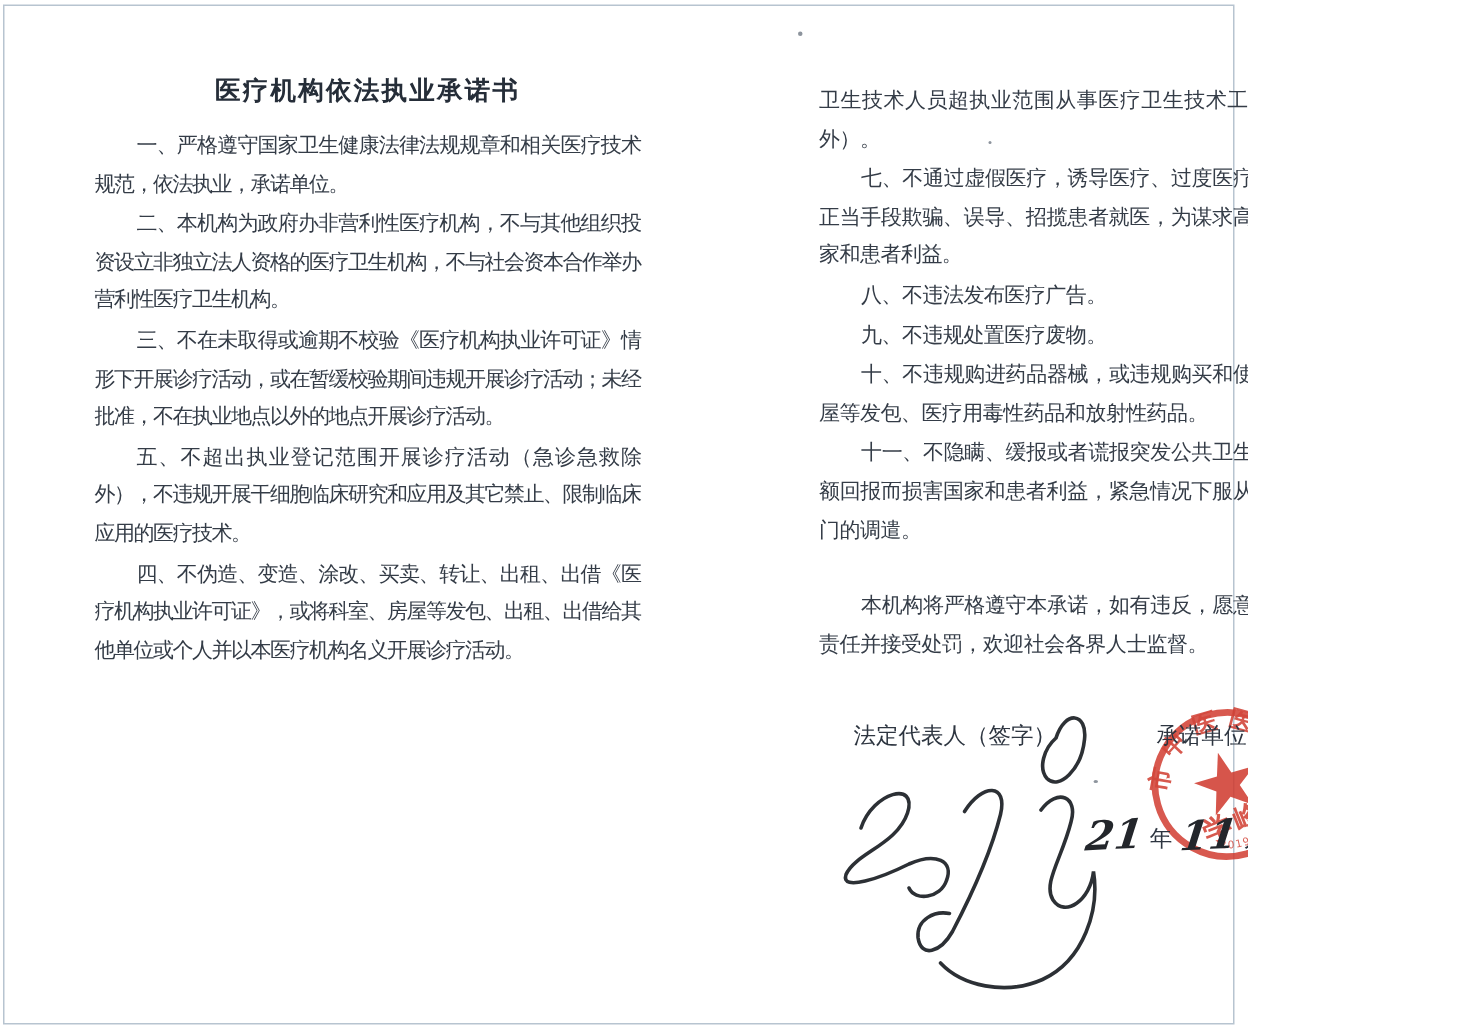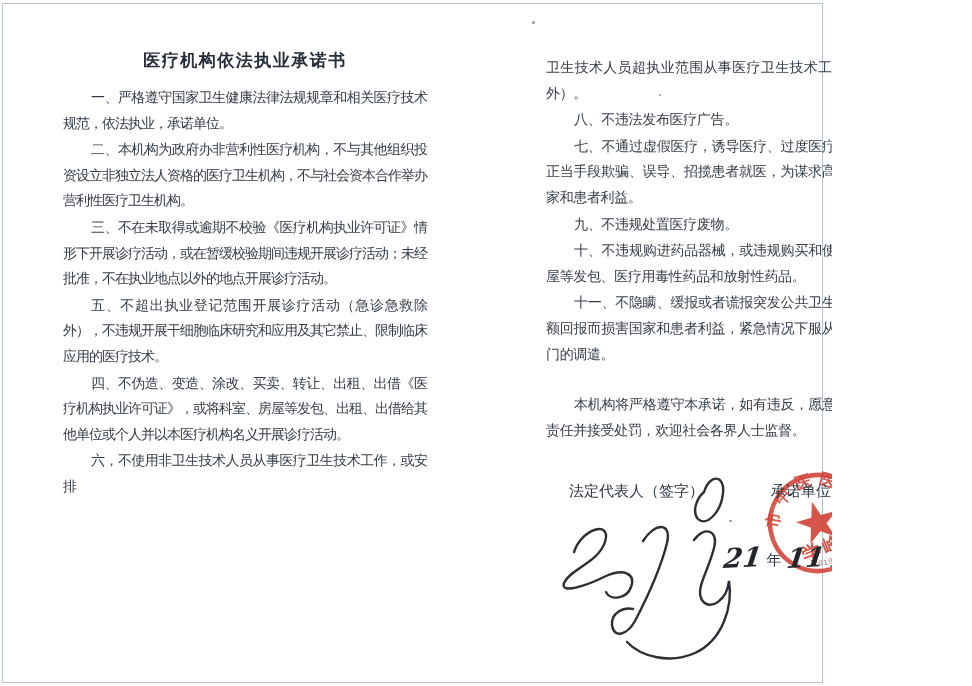--- a/index.html
+++ b/index.html
@@ -53,32 +53,31 @@
         <p class="para indent">一、严格遵守国家卫生健康法律法规规章和相关医疗技术规范，依法执业，承诺单位。</p>
 
         <p class="para indent">二、本机构为政府办非营利性医疗机构，不与其他组织投资设立非独立法人资格的医疗卫生机构，不与社会资本合作举办营利性医疗卫生机构。</p>
 
         <p class="para indent">三、不在未取得或逾期不校验《医疗机构执业许可证》情形下开展诊疗活动，或在暂缓校验期间违规开展诊疗活动；未经批准，不在执业地点以外的地点开展诊疗活动。</p>
 
         <p class="para indent">五、不超出执业登记范围开展诊疗活动（急诊急救除外），不违规开展干细胞临床研究和应用及其它禁止、限制临床应用的医疗技术。</p>
 
         <p class="para indent">四、不伪造、变造、涂改、买卖、转让、出租、出借《医疗机构执业许可证》，或将科室、房屋等发包、出租、出借给其他单位或个人并以本医疗机构名义开展诊疗活动。</p>
 
-        <p class="para indent">六，不使用非卫生技术人员从事医疗卫生技术工作，或安排</p>
       </div>
   </div>
 
   <div class="col col-right">
     <div>
 
         <p class="para">卫生技术人员超执业范围从事医疗卫生技术工作（急诊急救除外）。</p>
 
+        <p class="para indent">七、不通过虚假医疗，诱导医疗、过度医疗等方式或采取不正当手段欺骗、误导、招揽患者就医，为谋求高额回报而损害国家和患者利益。</p>
+
         <p class="para indent">八、不违法发布医疗广告。</p>
-
-        <p class="para indent">七、不通过虚假医疗，诱导医疗、过度医疗等方式或采取不正当手段欺骗、误导、招揽患者就医，为谋求高额回报而损害国家和患者利益。</p>
 
         <p class="para indent">九、不违规处置医疗废物。</p>
 
         <p class="para indent">十、不违规购进药品器械，或违规购买和使用麻醉药品、房屋等发包、医疗用毒性药品和放射性药品。</p>
 
         <p class="para indent">十一、不隐瞒、缓报或者谎报突发公共卫生事件，为谋求高额回报而损害国家和患者利益，紧急情况下服从卫生健康行政部门的调遣。</p>
 
 
         <p class="para indent gap">本机构将严格遵守本承诺，如有违反，愿意承担相应的法律责任并接受处罚，欢迎社会各界人士监督。</p>
       </div>

